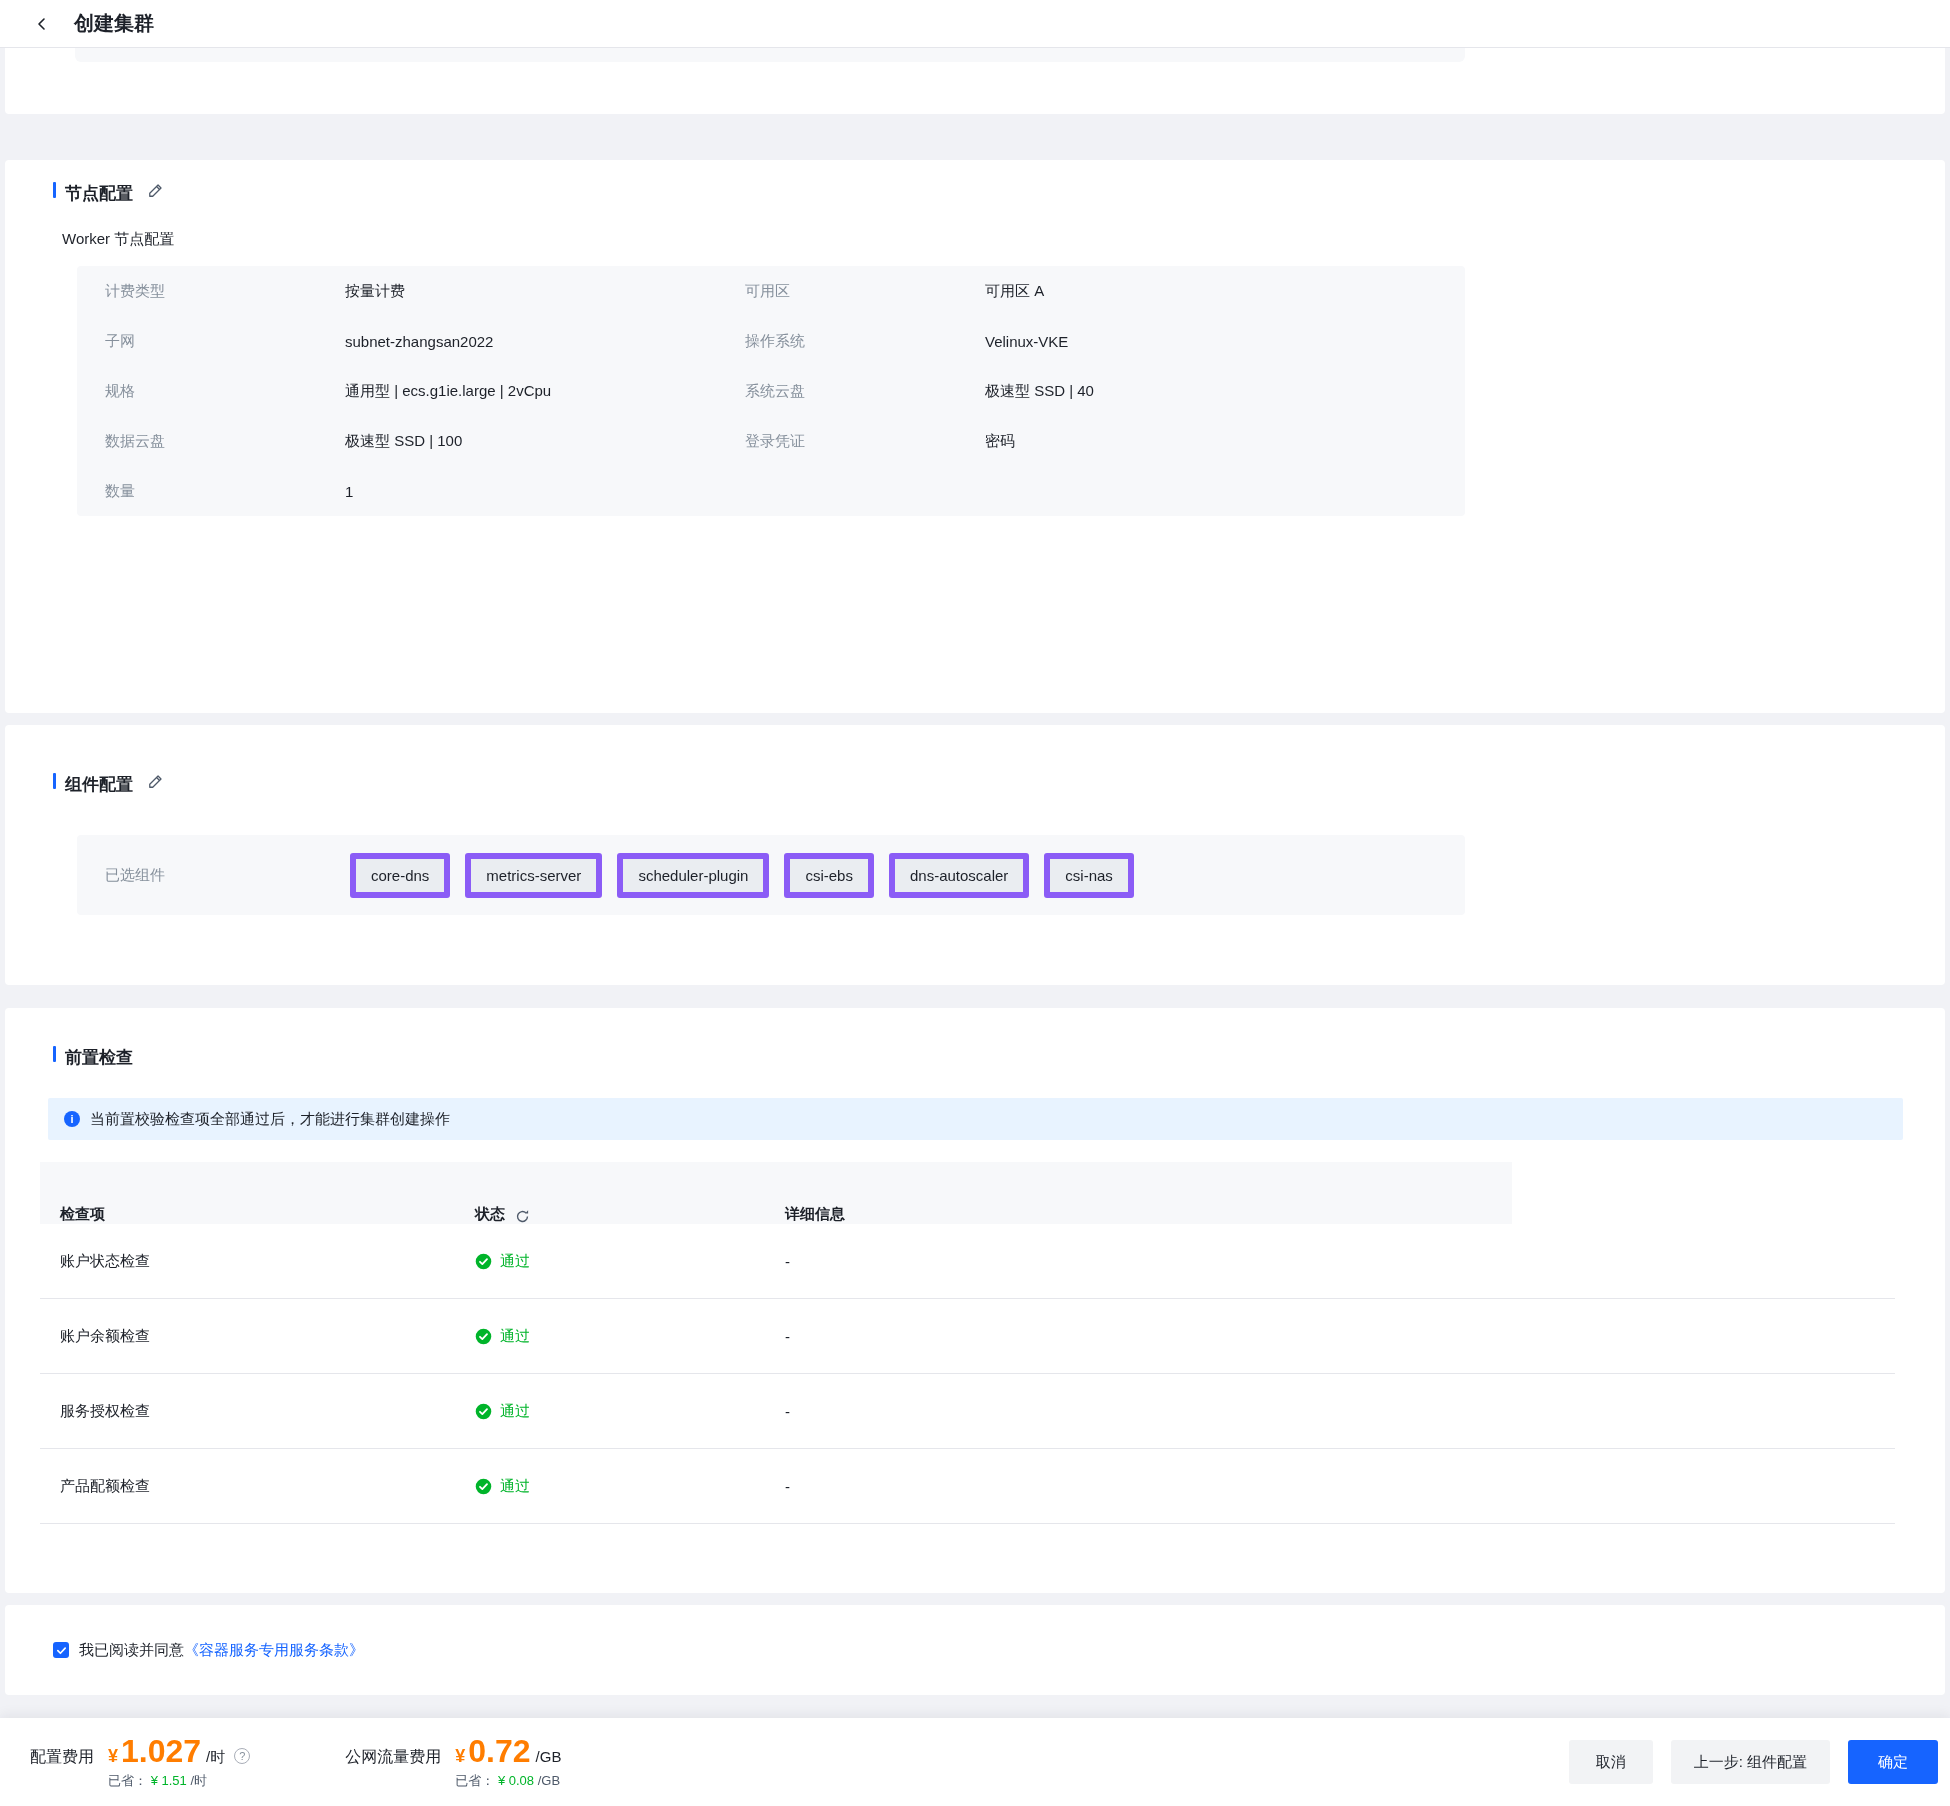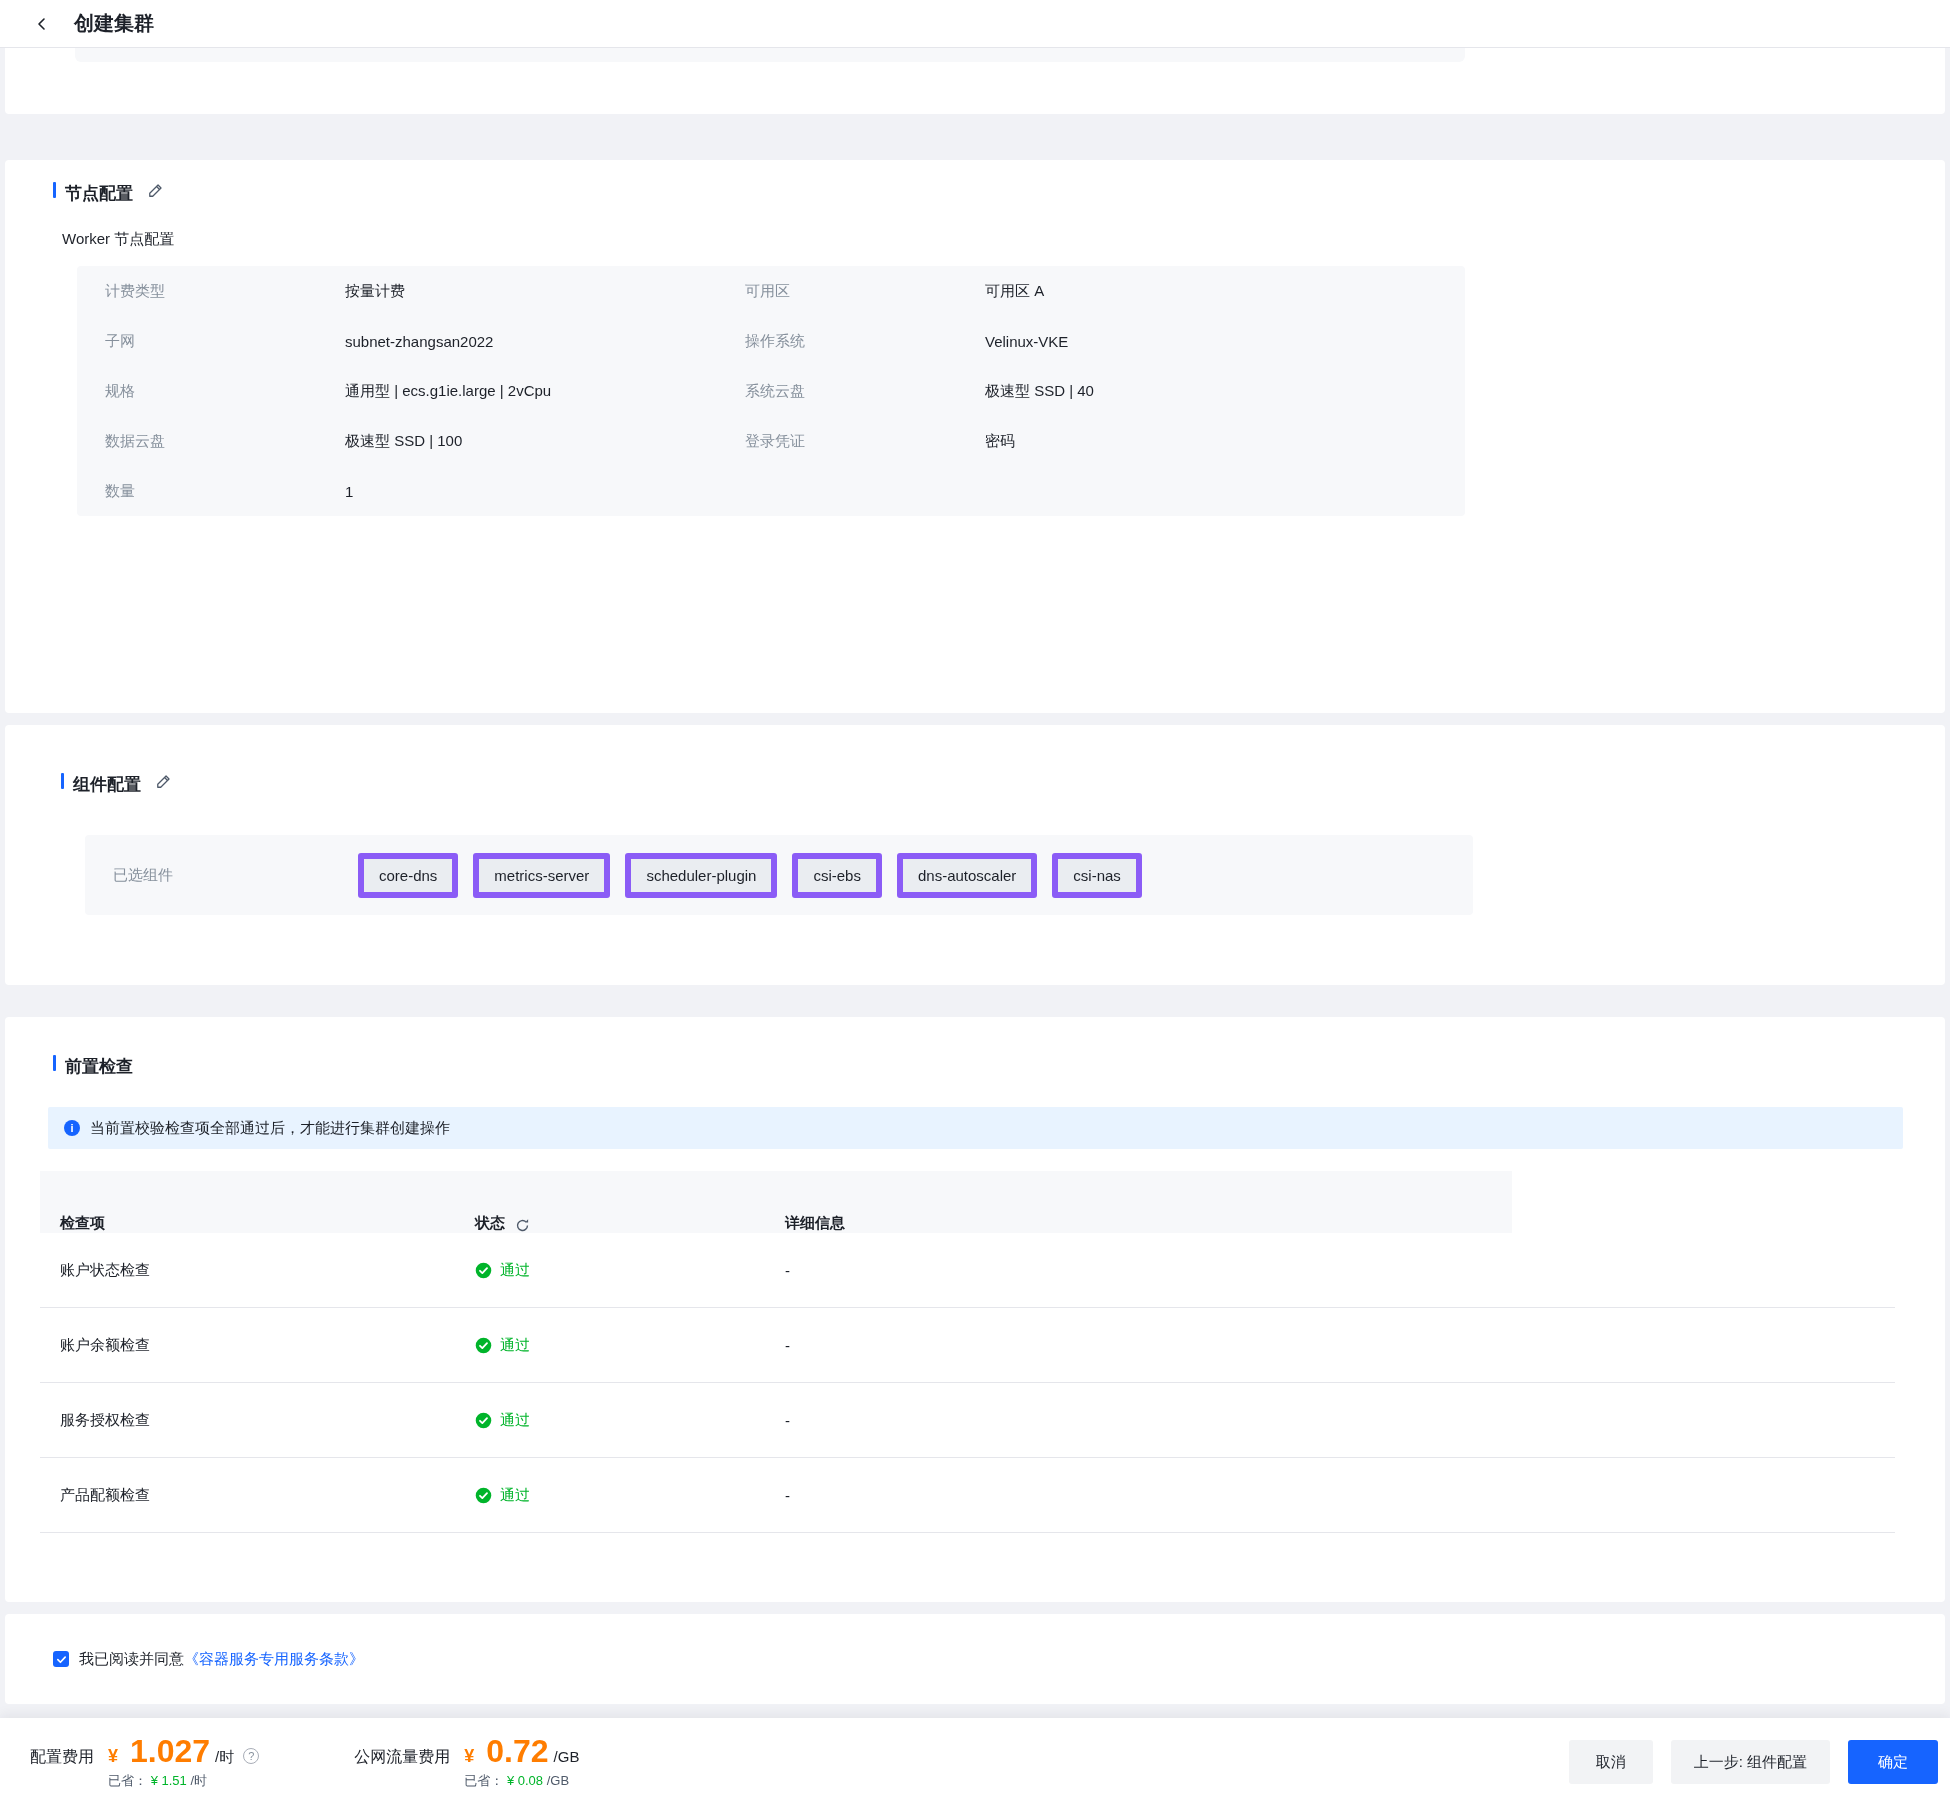--- a/index.html
+++ b/index.html
@@ -34,21 +34,21 @@
   .card-node { padding:22px 0 197px; margin-bottom:12px; }
   .subtitle { margin:26px 0 0 57px; font-size:15px; color:#1d2129; }
   .kv-panel { margin:17px 0 0 72px; width:1388px; background:#f7f8fa; border-radius:4px;
     padding:0 28px; }
   .kv-grid { display:grid; grid-template-columns:240px 400px 240px 1fr; }
   .kv-cell { height:50px; display:flex; align-items:center; }
   .kv-label { color:#86909c; }
   .kv-value { color:#1d2129; }
 
   
-  .card-comp { padding:48px 8px 70px; margin-bottom:32px; }
+  .card-comp { padding:48px 0 70px; margin-bottom:23px; }
   .comp-panel { margin:40px 0 0 72px; width:1388px; height:80px; background:#f7f8fa;
     border-radius:4px; display:flex; align-items:center; padding:0 28px; }
   .comp-label { color:#86909c; width:245px; flex-shrink:0; }
   .tags { display:flex; gap:15px; }
   .tag { background:#eaedf1; border:6px solid #8b5cf6; border-radius:3px;
     padding:8px 15px; font-size:15px; color:#1d2129; white-space:nowrap; }
 
   
   .card-precheck { padding:38px 0 69px; margin-bottom:12px; }
   .banner { margin:30px 42px 0 43px; height:42px; background:#e8f3ff; border-radius:2px;
@@ -80,21 +80,21 @@
 
   
   .bottom-bar { position:absolute; left:0; bottom:0; width:1950px; height:88px; background:#fff;
     box-shadow:0 -3px 12px rgba(31,35,41,.07); display:flex; align-items:center;
     padding:0 12px 0 30px; }
   .cost-block { display:flex; align-items:baseline; }
   .cost-label { font-size:16px; color:#1d2129; white-space:nowrap; }
   .cost-col { margin-left:14px; }
   .cost-line { display:flex; align-items:baseline; }
   .currency { color:#ff7d00; font-size:18px; font-weight:bold; }
-  .amount { color:#ff7d00; font-size:32px; font-weight:bold; margin-left:12px; line-height:1; }
+  .amount { color:#ff7d00; font-size:32px; font-weight:bold; margin-left:3px; line-height:1; }
   .unit { font-size:15px; color:#1d2129; margin-left:5px; }
   .help-btn { margin-left:9px; width:16px; height:16px; border-radius:50%;
     border:1px solid #a9aeb8; background:none; color:#86909c; font-size:11px;
     display:inline-flex; align-items:center; justify-content:center; padding:0;
     position:relative; top:-2px; cursor:pointer; }
   .saved-line { font-size:13px; margin-top:5px; color:#4e5969; }
   .saved-amount { color:#00b42a; }
   .saved-unit { color:#4e5969; }
   .traffic { margin-left:95px; }
   .spacer { flex:1; }

